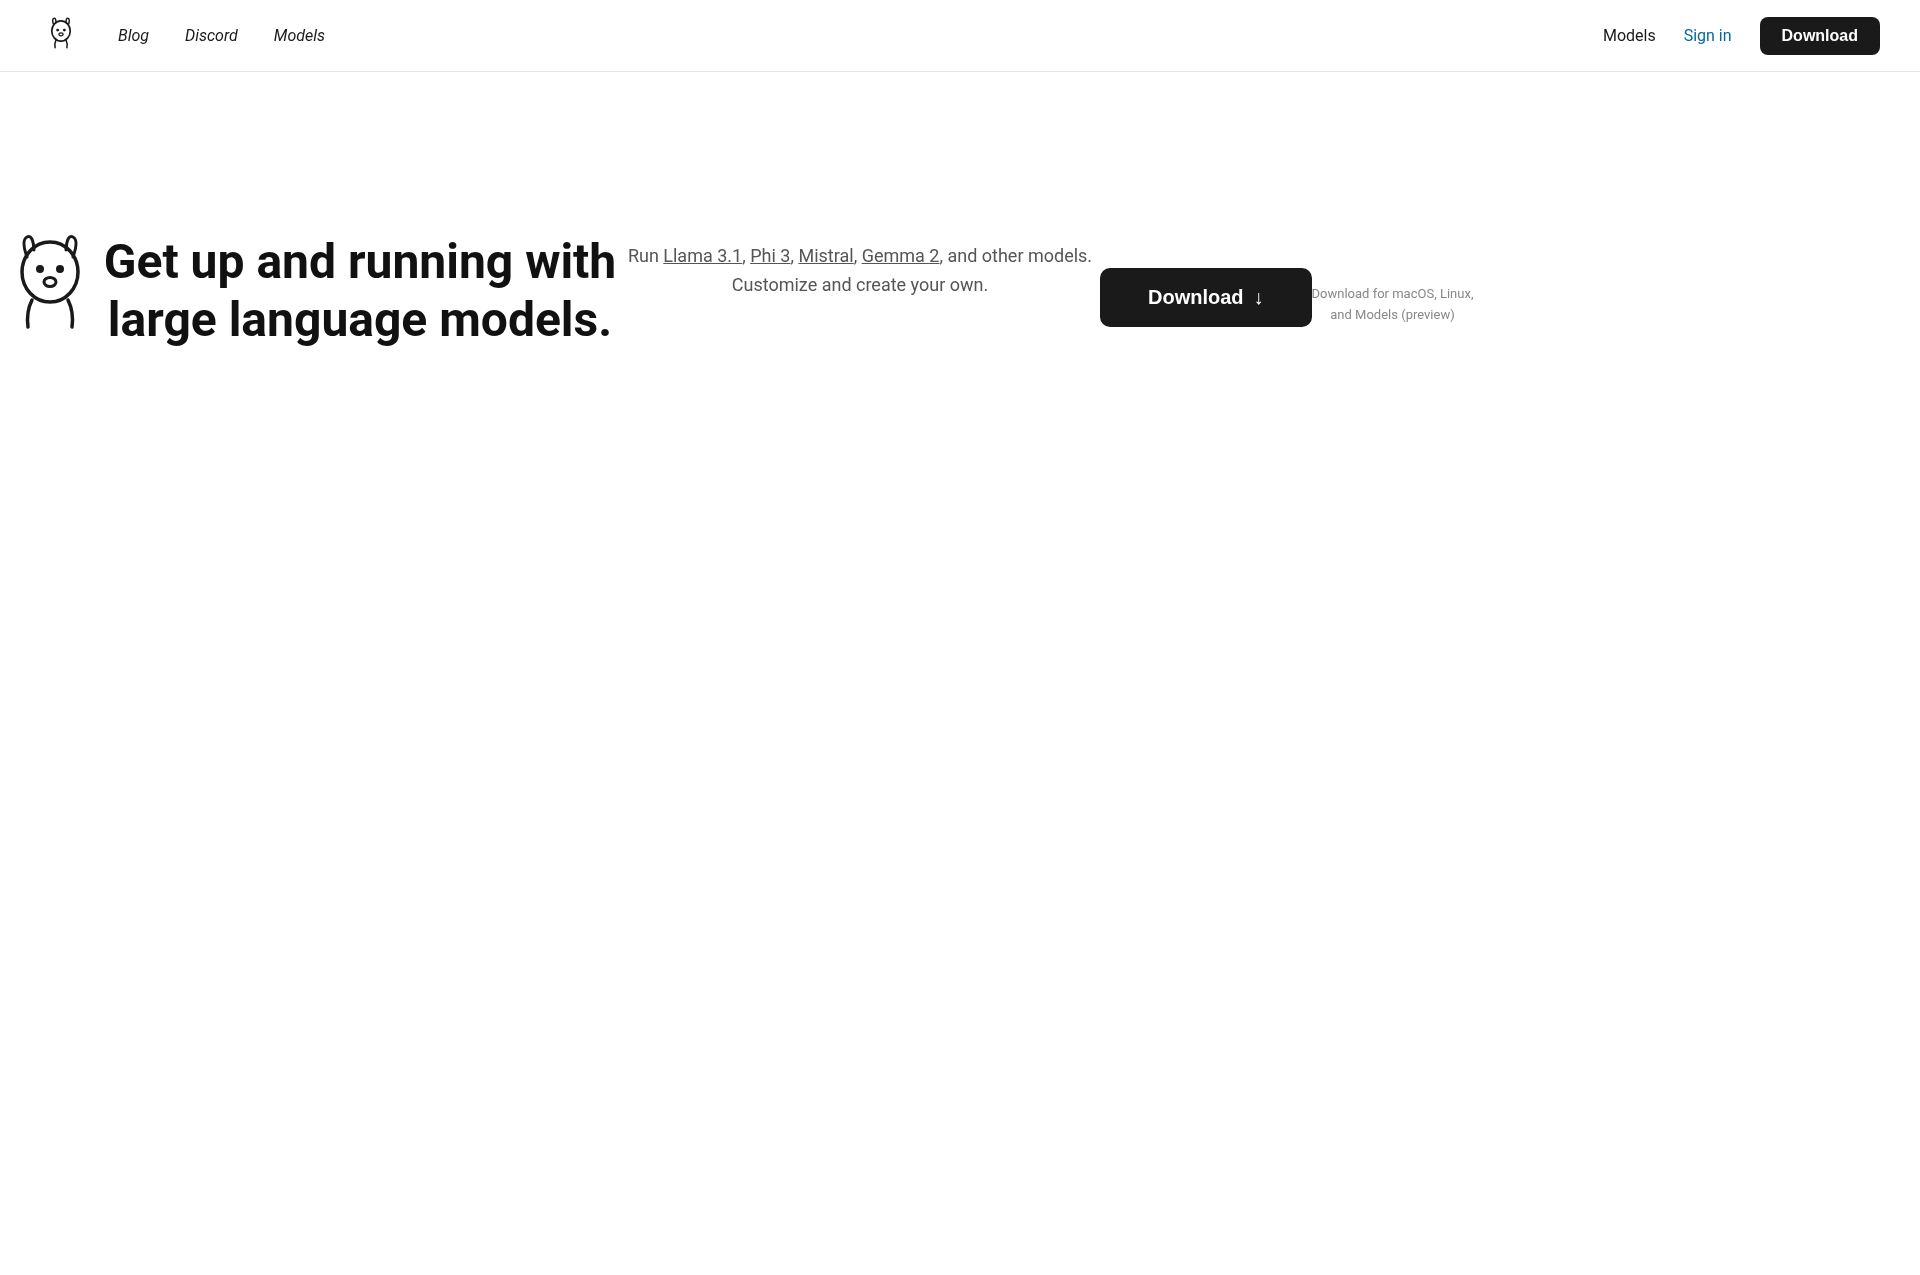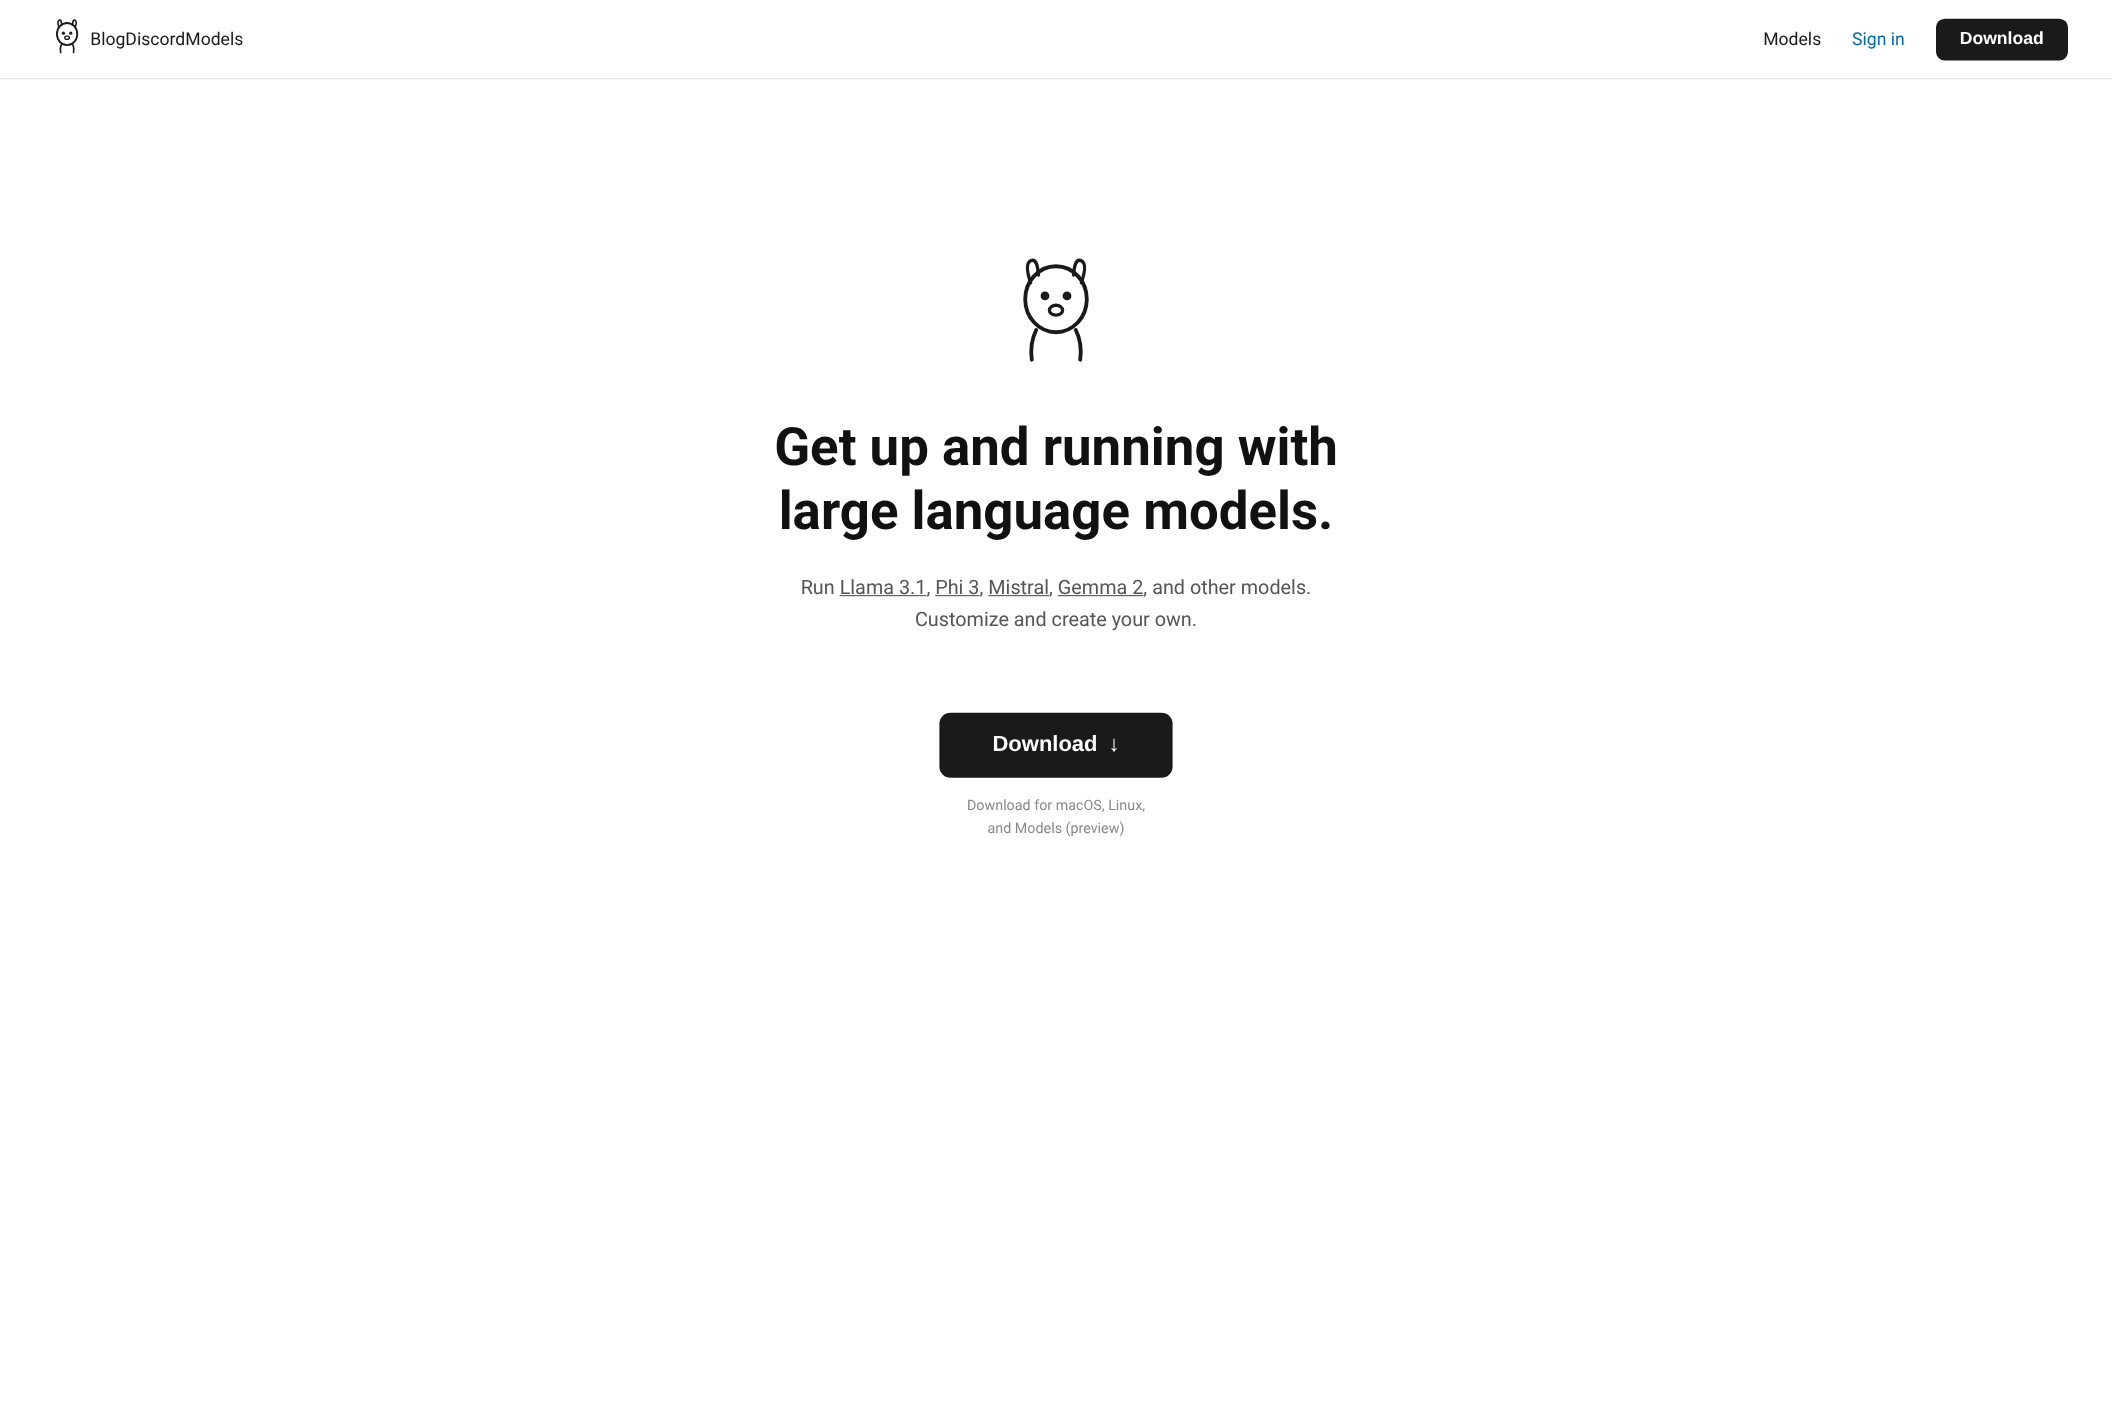--- a/index.html
+++ b/index.html
@@ -23,20 +23,22 @@
       justify-content: space-between;
       padding: 0 40px;
       height: 72px;
       border-bottom: 1px solid #e5e5e5;
       background: #ffffff;
     }
 
     .nav-left {
       display: flex;
       align-items: center;
+      gap: 36px;
+      font-style: italic;
     }
 
     .nav-logo {
       display: flex;
       align-items: center;
       cursor: pointer;
     }
 
     .nav-link {
       font-size: 16px;
@@ -104,21 +106,21 @@
       padding: 10px 22px;
       border-radius: 8px;
       font-size: 16px;
       font-weight: 600;
       cursor: pointer;
     }
 
     
     .hero {
       display: flex;
-      flex-direction: column;
+      flex-direction: row;
       align-items: center;
       padding-top: 160px;
       padding-bottom: 100px;
       text-align: center;
     }
 
     .hero-logo {
       margin-bottom: 32px;
     }
 

